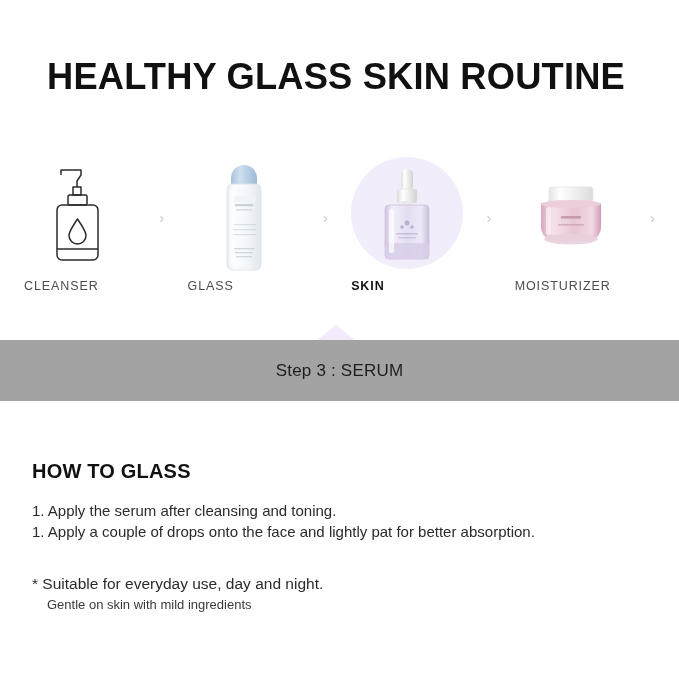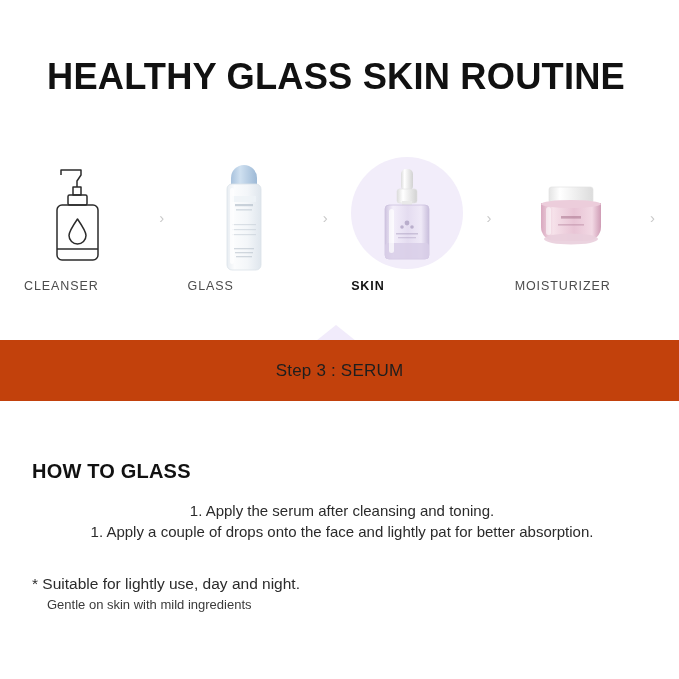--- a/index.html
+++ b/index.html
@@ -96,21 +96,21 @@
 
   .art-svg { position: relative; z-index: 1; }
 
   
   .step-banner {
     position: absolute;
     left: 0;
     top: 340px;
     width: 679px;
     height: 61px;
-    background: #c2410c;
+    background: #a3a3a3;
     display: flex;
     align-items: center;
     justify-content: center;
   }
 
   .banner-notch {
     position: absolute;
     top: 325px;
     left: 316px;
     width: 0;
@@ -135,21 +135,21 @@
   }
 
   .apply-heading {
     font-size: 20px;
     font-weight: bold;
     color: #111111;
     letter-spacing: 0.2px;
     margin-bottom: 17px;
   }
 
-  .apply-list { list-style: none; text-align: center; }
+  .apply-list { list-style: none; }
 
   .apply-item {
     font-size: 15px;
     color: #2b2b2b;
     line-height: 21px;
     white-space: nowrap;
   }
 
   .note-block {
     position: absolute;
@@ -314,15 +314,15 @@
 
 <div class="apply-section">
   <div class="apply-heading">HOW TO GLASS</div>
   <ul class="apply-list">
     <li class="apply-item">1. Apply the serum after cleansing and toning.</li>
     <li class="apply-item">1. Apply a couple of drops onto the face and lightly pat for better absorption.</li>
   </ul>
 </div>
 
 <div class="note-block">
-  <div class="note-main">* Suitable for lightly use, day and night.</div>
+  <div class="note-main">* Suitable for everyday use, day and night.</div>
   <div class="note-sub">Gentle on skin with mild ingredients</div>
 </div>
 
 </body></html>

